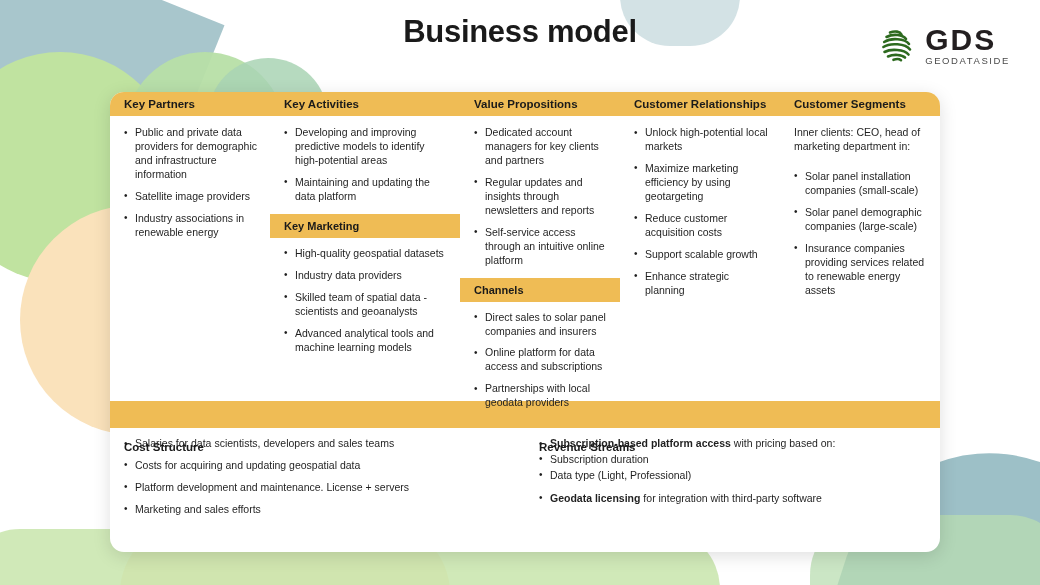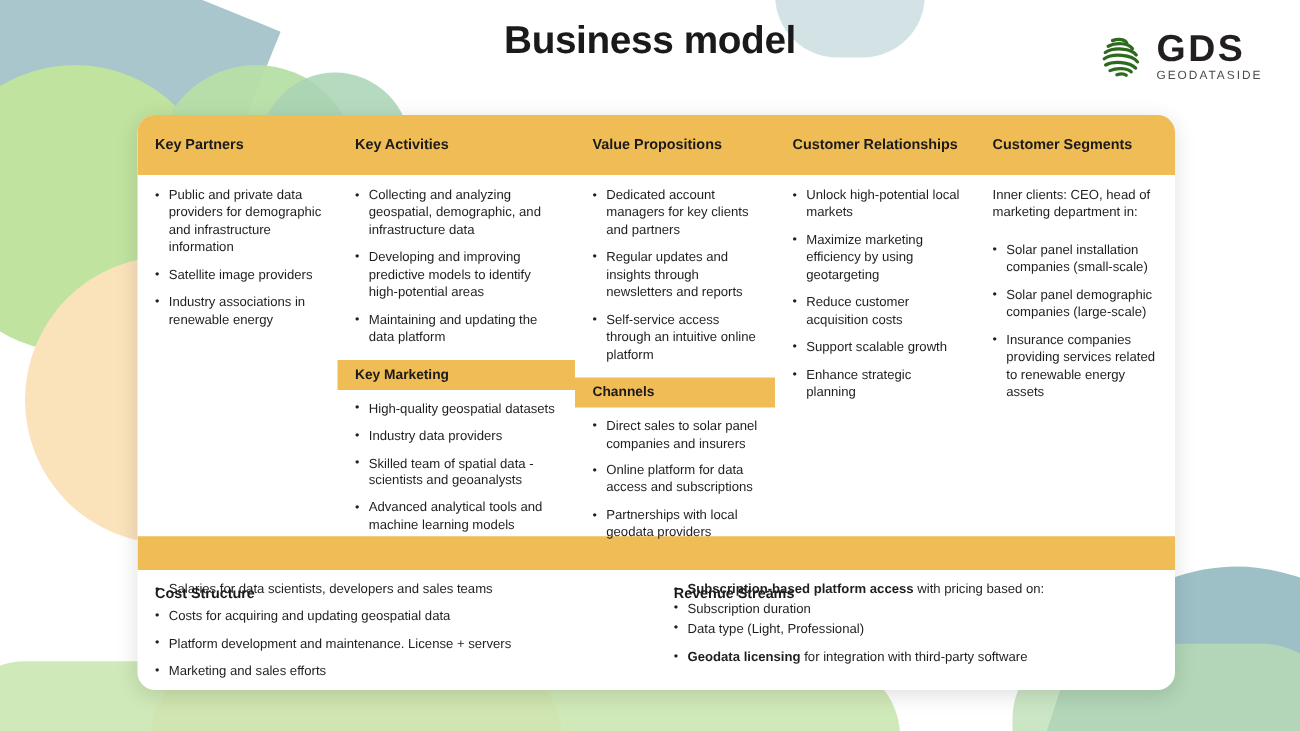--- a/index.html
+++ b/index.html
@@ -157,21 +157,21 @@
     border-radius: 14px;
     box-shadow: 0 4px 18px rgba(0,0,0,0.13);
     z-index: 2;
     overflow: hidden;
     display: flex;
     flex-direction: column;
   }
 
   .header-band {
     background: #efbc55;
-    height: 48px;
+    height: 24px;
     display: flex;
     flex-shrink: 0;
   }
   .header-band .hcell {
     font-size: 11.5px;
     font-weight: bold;
     color: #1a1a1a;
     display: flex;
     align-items: center;
     padding-left: 14px;
@@ -246,21 +246,21 @@
     padding-left: 14px;
     margin-top: 46px;
   }
   .bb-left { width: 415px; }
   .bb-right { width: 415px; }
 
   .bottom-row {
     display: flex;
     flex-shrink: 0;
     padding-top: 9px;
-    height: 96px;
+    height: 124px;
   }
   .bcol-left { width: 415px; padding: 0 14px 0 14px; }
   .bcol-right { width: 415px; padding: 0 14px 0 14px; }
 
   .bottom-row ul.bullets li {
     font-size: 10.5px;
     margin-bottom: 8px;
   }
   .bottom-row ul.tight li {
     margin-bottom: 2px;
@@ -324,21 +324,20 @@
     <div class="col c1">
       <ul class="bullets">
         <li>Public and private data providers for demographic and infrastructure information</li>
         <li>Satellite image providers</li>
         <li>Industry associations in renewable energy</li>
       </ul>
     </div>
 
     <div class="col c2">
       <ul class="bullets">
-        <li>Collecting and analyzing geospatial, demographic, and infrastructure data</li>
         <li>Developing and improving predictive models to identify high-potential areas</li>
         <li>Maintaining and updating the data platform</li>
       </ul>
       <div class="sub-head">Key Marketing</div>
       <ul class="bullets">
         <li>High-quality geospatial datasets</li>
         <li>Industry data providers</li>
         <li>Skilled team of spatial data - scientists and geoanalysts</li>
         <li>Advanced analytical tools and machine learning models</li>
       </ul>

